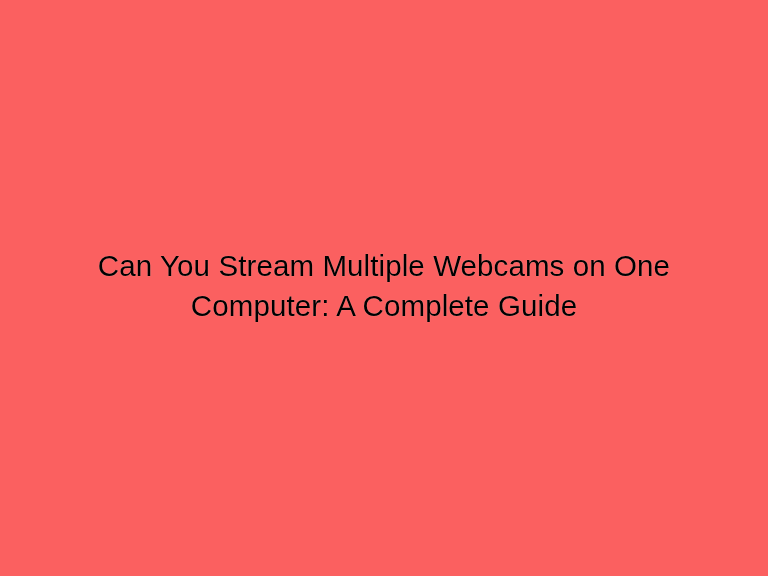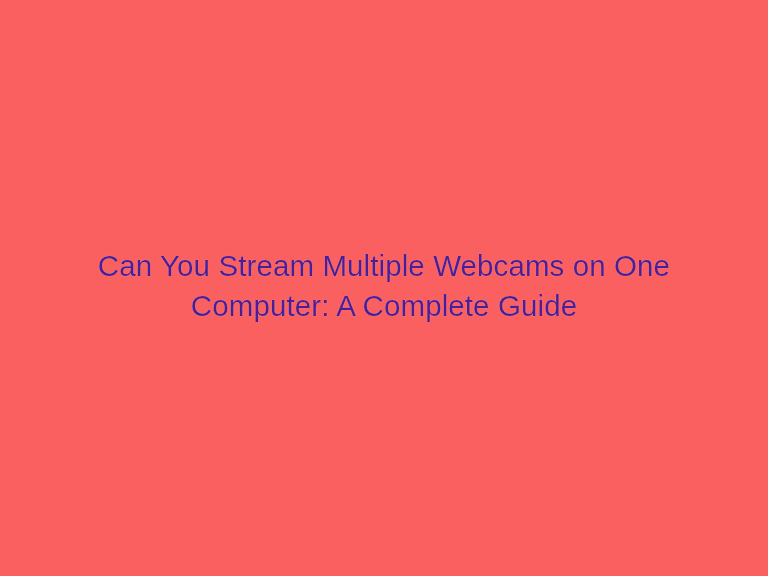--- a/index.html
+++ b/index.html
@@ -49,17 +49,17 @@
     text-shadow: 0 0 0.7px rgba(255, 255, 255, 0.55);
   }
 </style>
 </head>
 <body>
 
 <div class="featured-card" style="background-color: rgb(251, 96, 96);">
 
   <div class="title-block">
 
-    <h1 class="card-title" style="color: #4c1d95;">Can You Stream Multiple Webcams on One Computer: A Complete Guide</h1>
+    <h1 class="card-title" style="color: #000000;">Can You Stream Multiple Webcams on One Computer: A Complete Guide</h1>
 
   </div>
 
 </div>
 
 </body></html>

